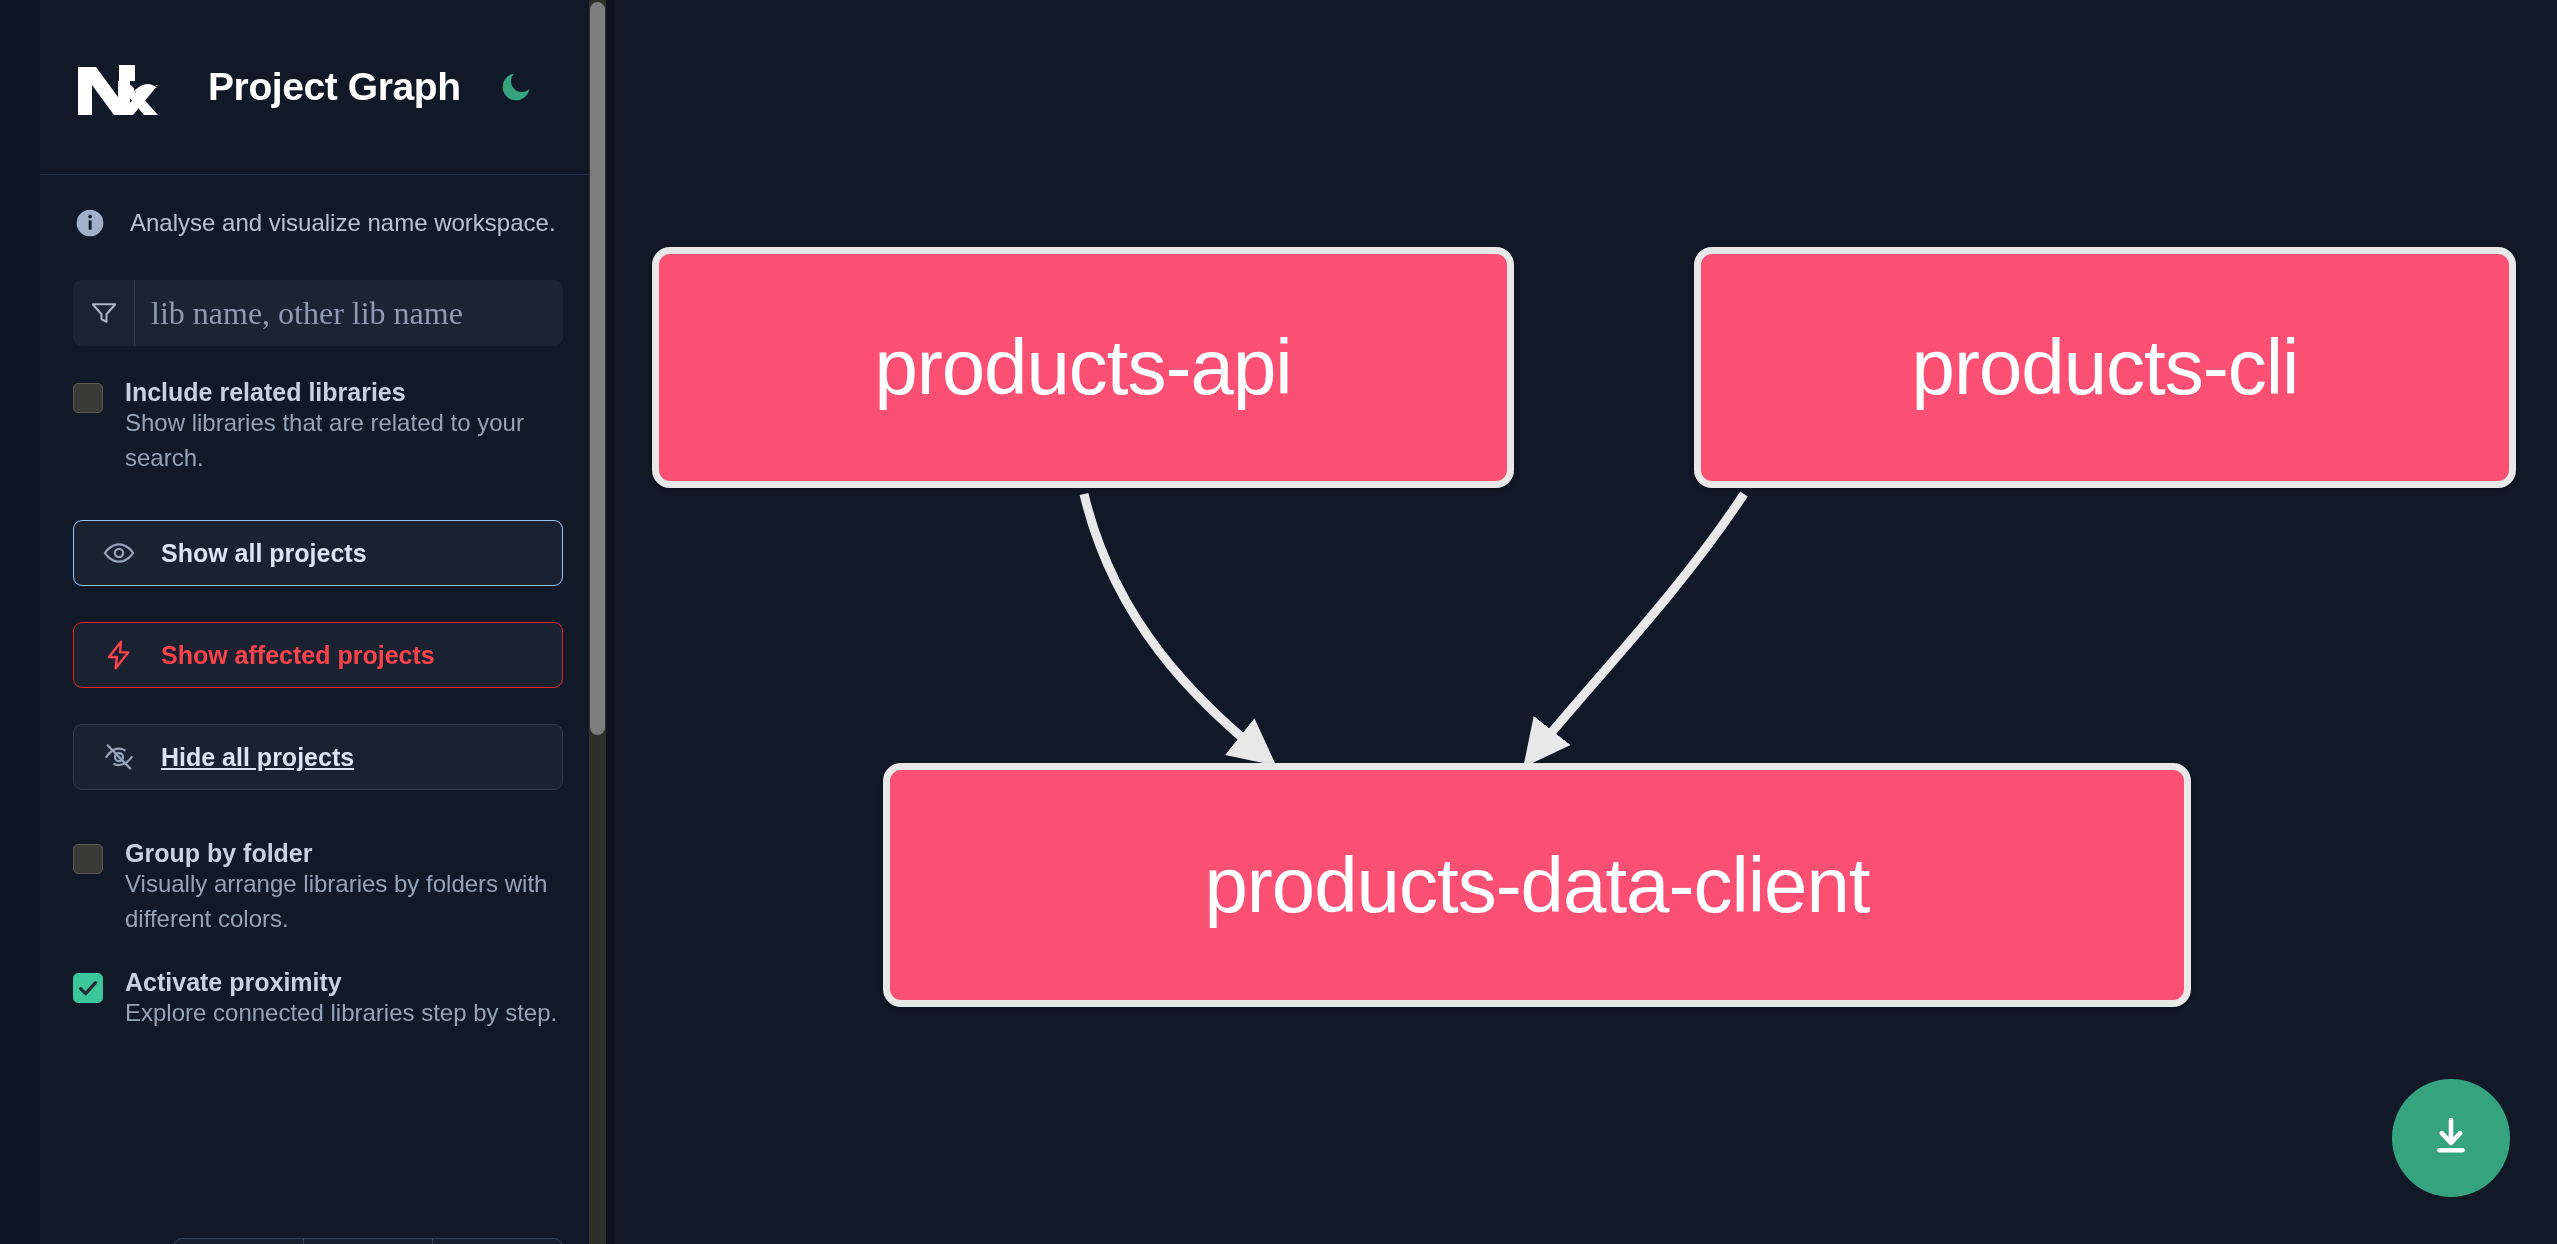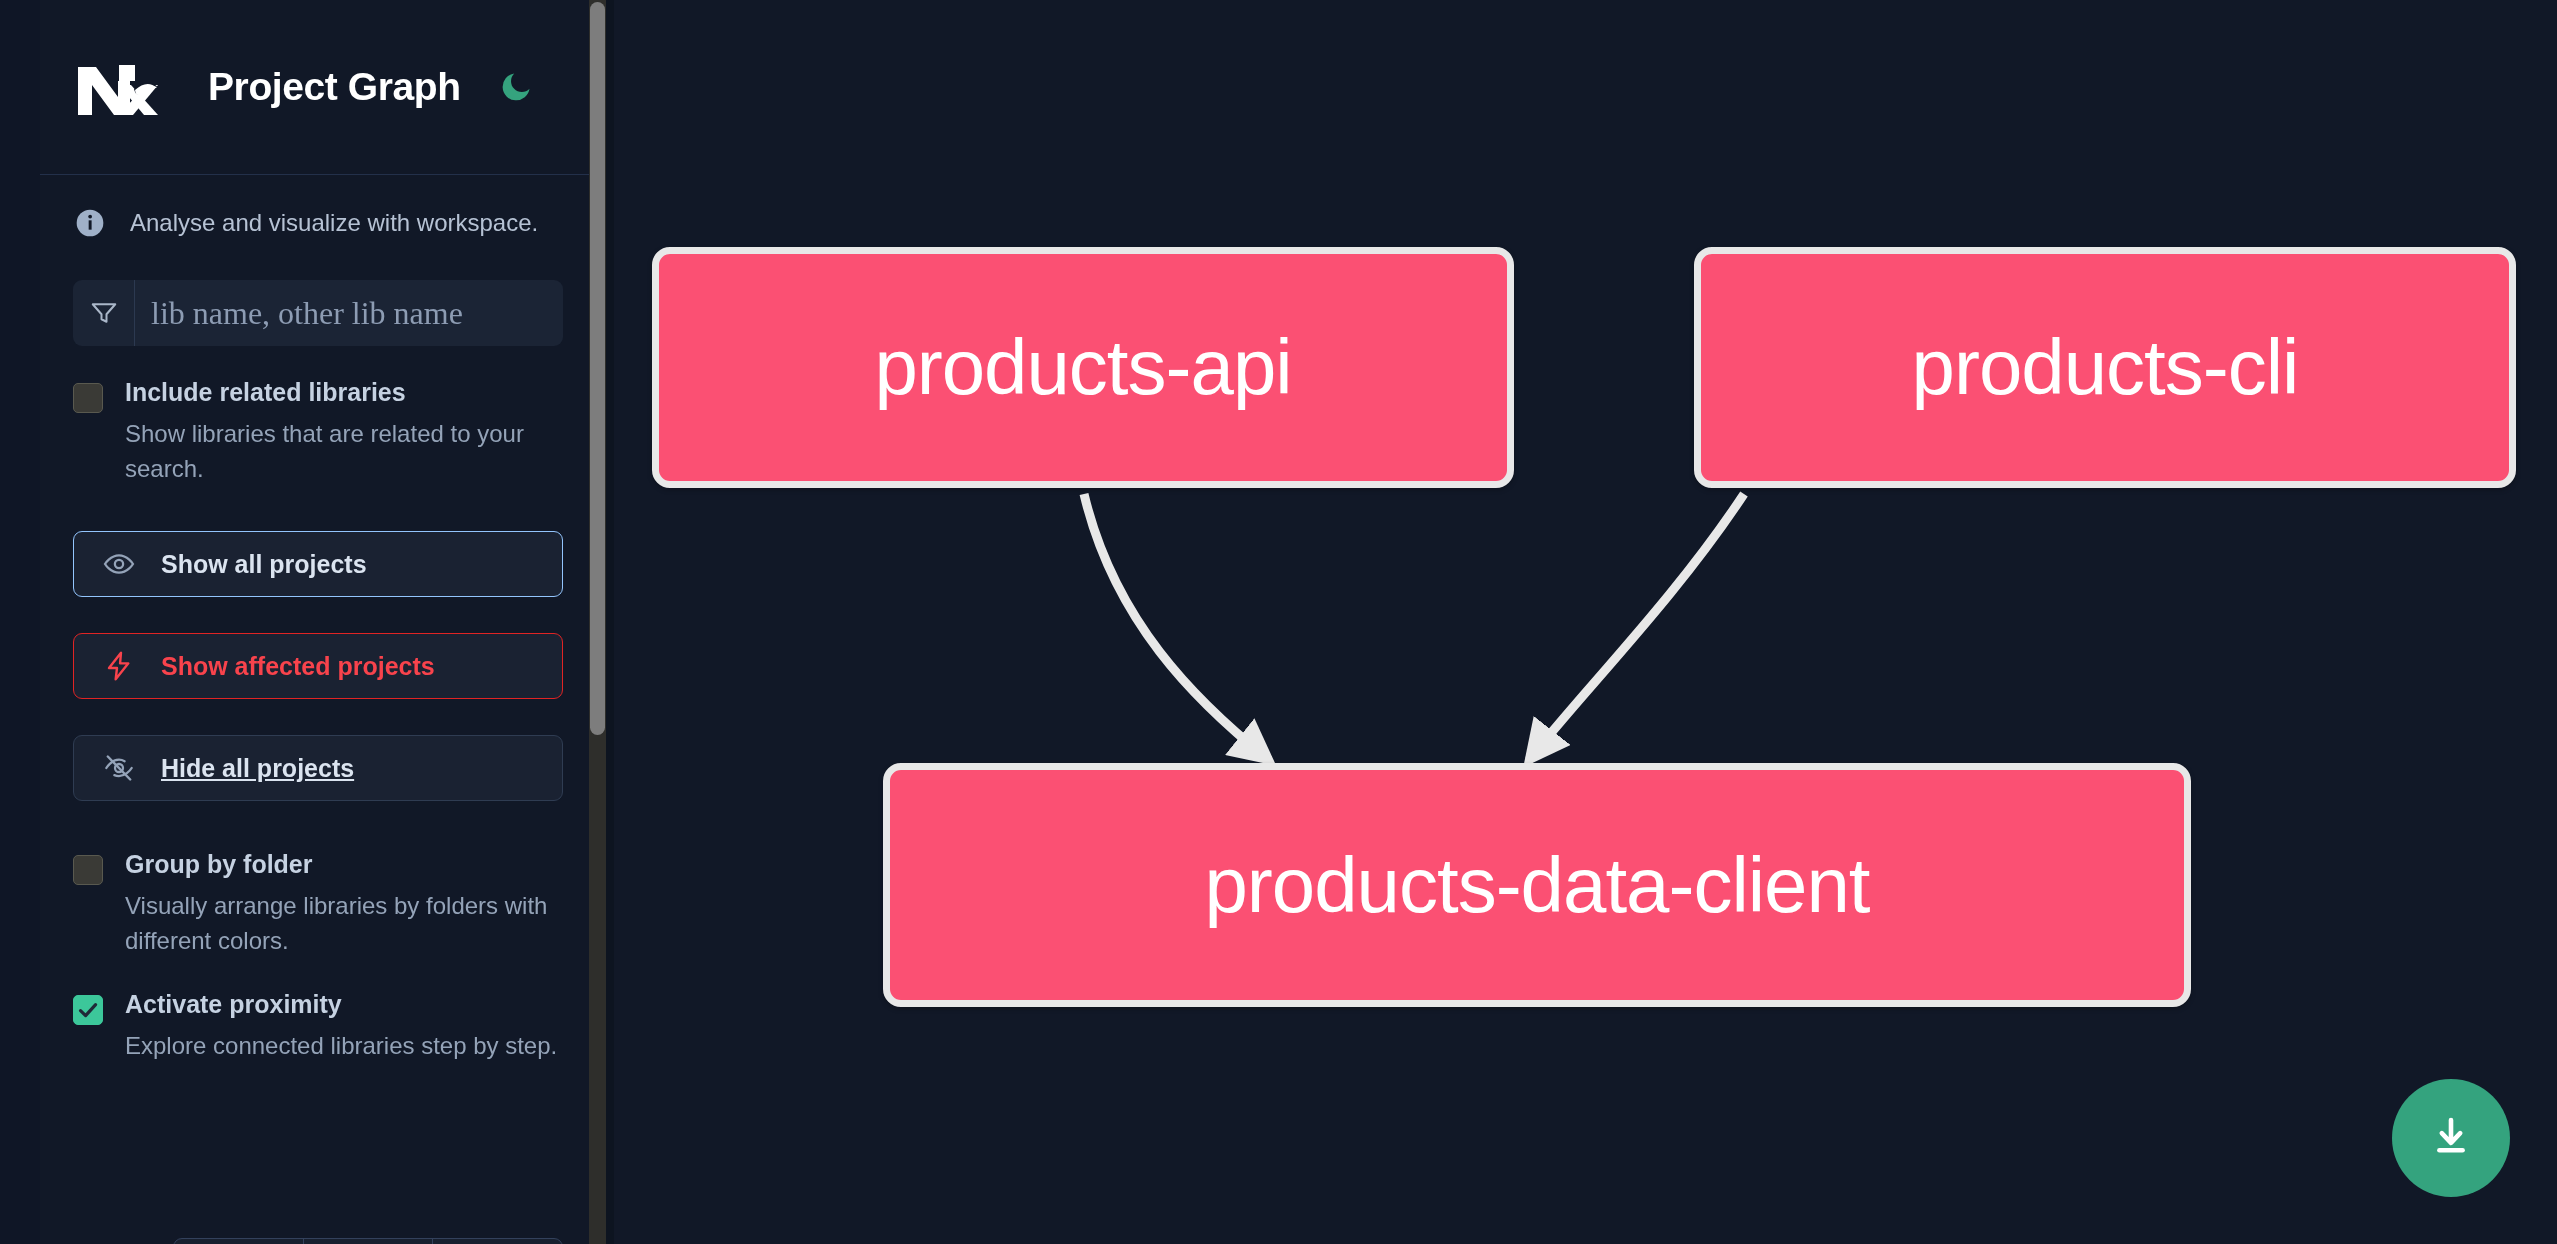--- a/index.html
+++ b/index.html
@@ -115,21 +115,21 @@
   .chk-label {
     font-size: 25px;
     font-weight: 700;
     color: #c6d2e2;
     line-height: 1.08;
   }
   .chk-desc {
     font-size: 24px;
     color: #94a3b8;
     line-height: 1.44;
-    margin-top: 11px;
+    margin-top: 0;
     max-width: 440px;
   }
 
   
   .btn-stack { margin-top: 45px; }
   .act-btn {
     width: 100%;
     height: 66px;
     display: flex;
     align-items: center;
@@ -270,21 +270,21 @@
       </div>
 
       <div class="sb-tagline">
         <span class="info-icon">
           <svg viewBox="0 0 24 24" width="32" height="32">
             <circle cx="12" cy="12" r="10" fill="#9fb0c8"></circle>
             <rect x="11" y="10" width="2.2" height="7" fill="#111827"></rect>
             <circle cx="12.1" cy="7.2" r="1.4" fill="#111827"></circle>
           </svg>
         </span>
-        <span class="tagline-text">Analyse and visualize with workspace.</span>
+        <span class="tagline-text">Analyse and visualize name workspace.</span>
       </div>
 
       <div class="sb-body">
 
         <div class="search-wrap">
           <span class="search-icon-box">
             <svg viewBox="0 0 24 24" width="30" height="30">
               <path d="M3 5h18l-7 8v6l-4 -2v-4Z" fill="none" stroke="#aab7c9" stroke-width="1.6" stroke-linejoin="round"></path>
             </svg>
           </span>

